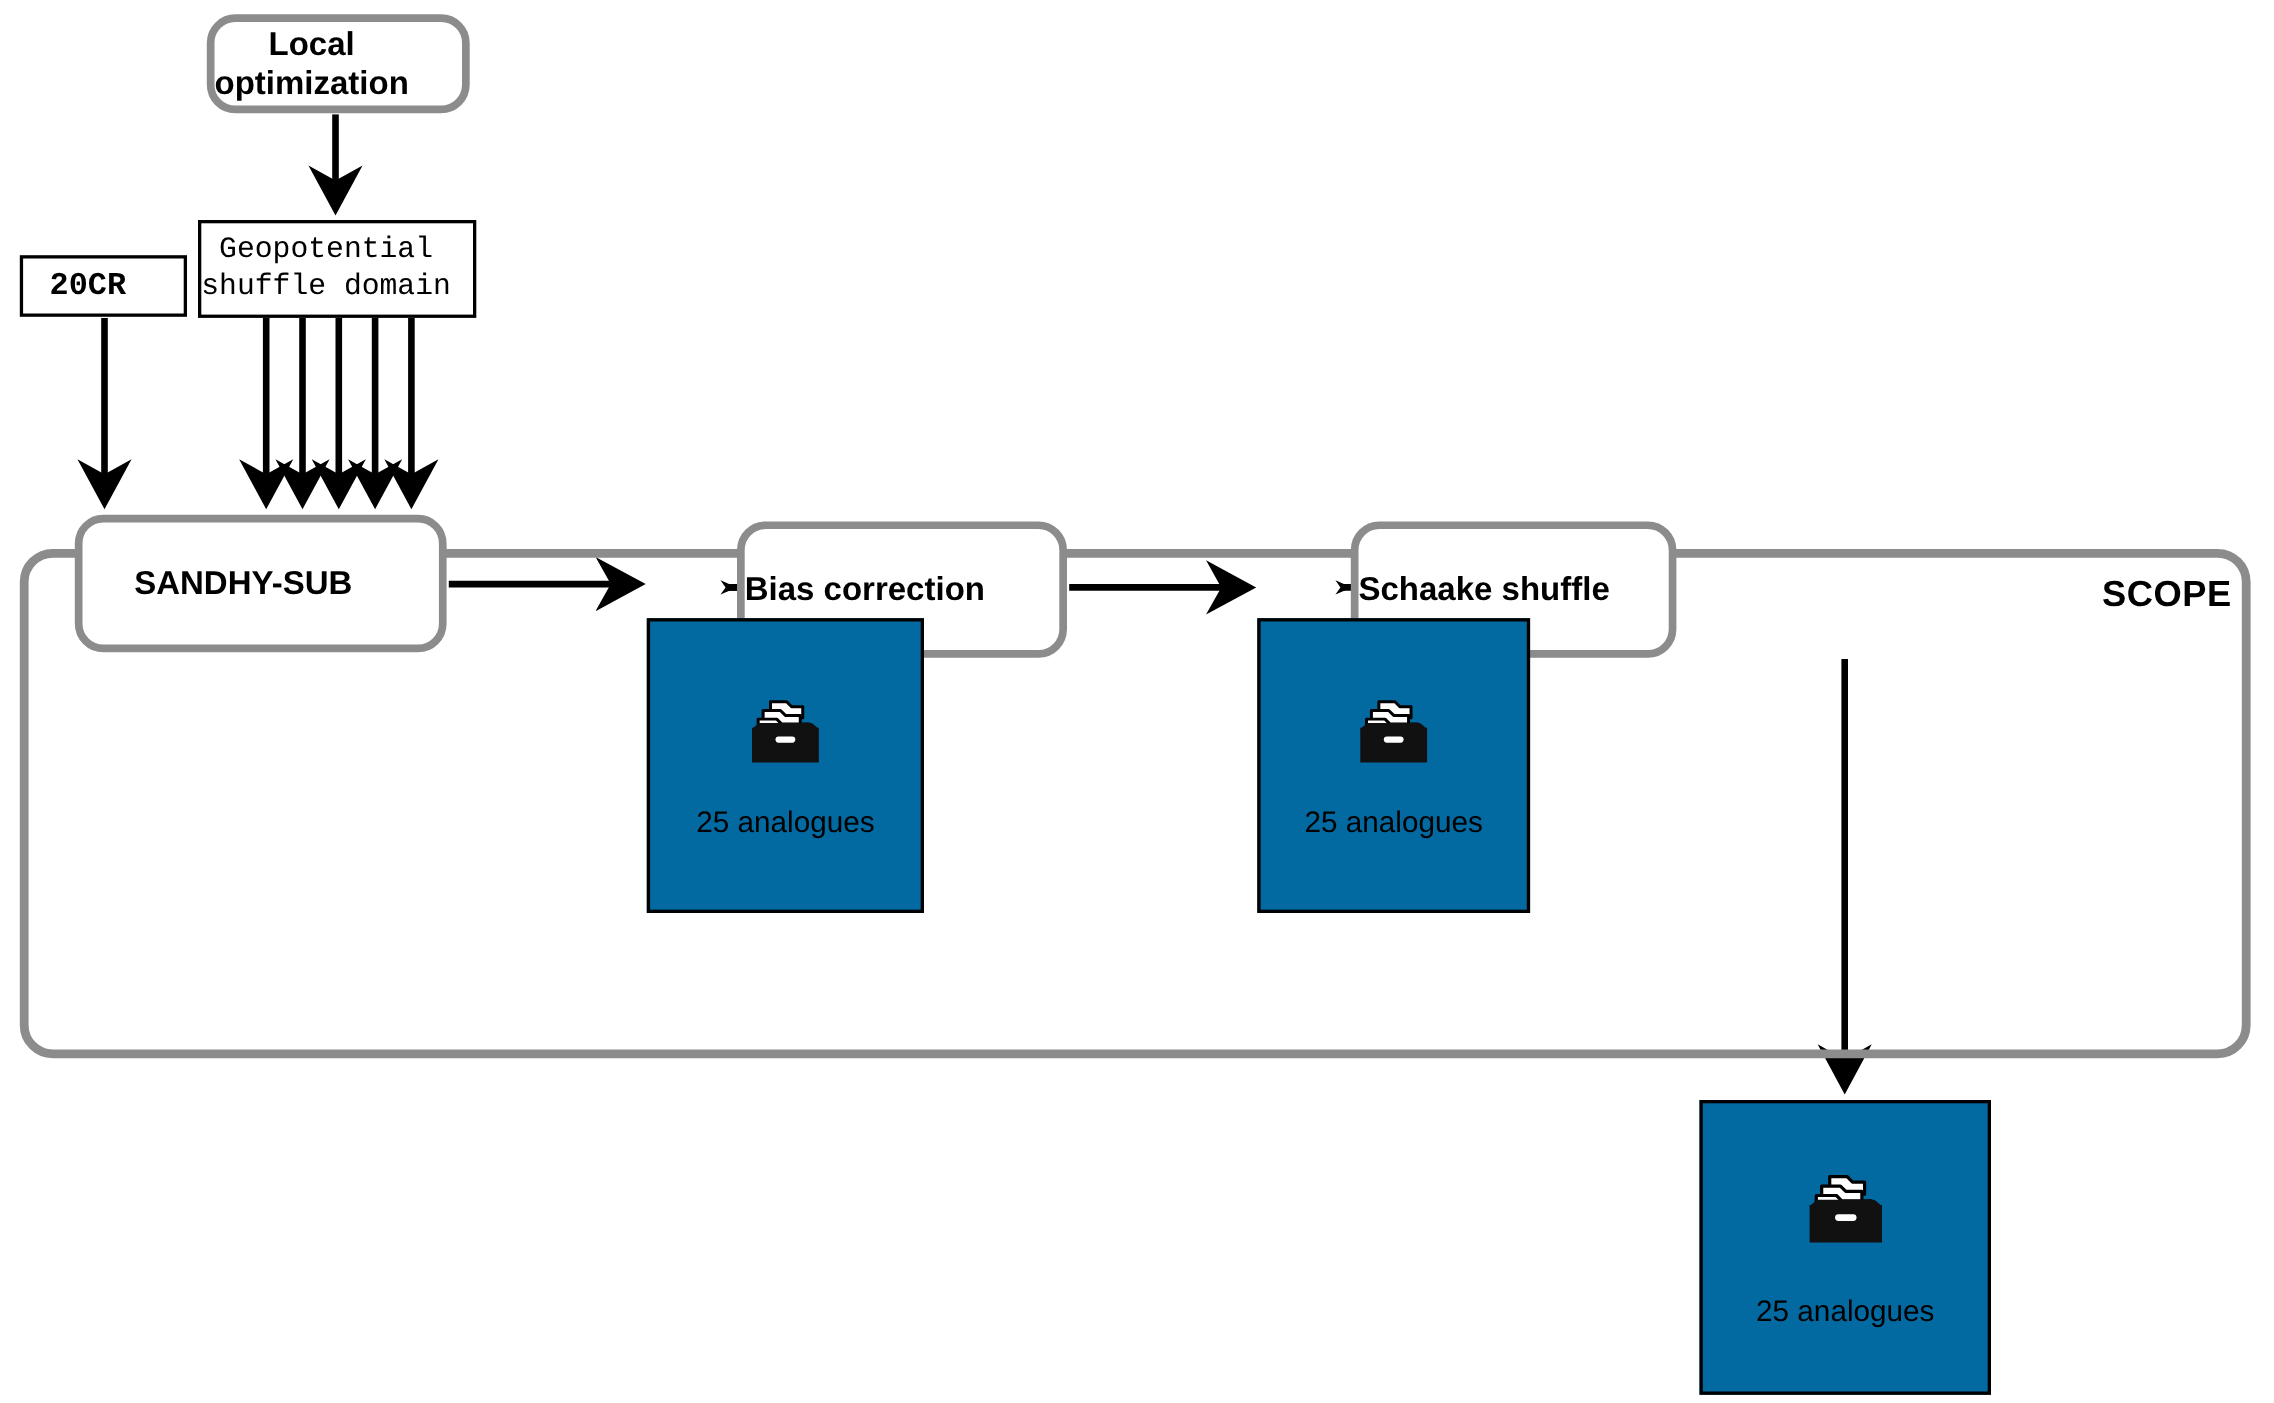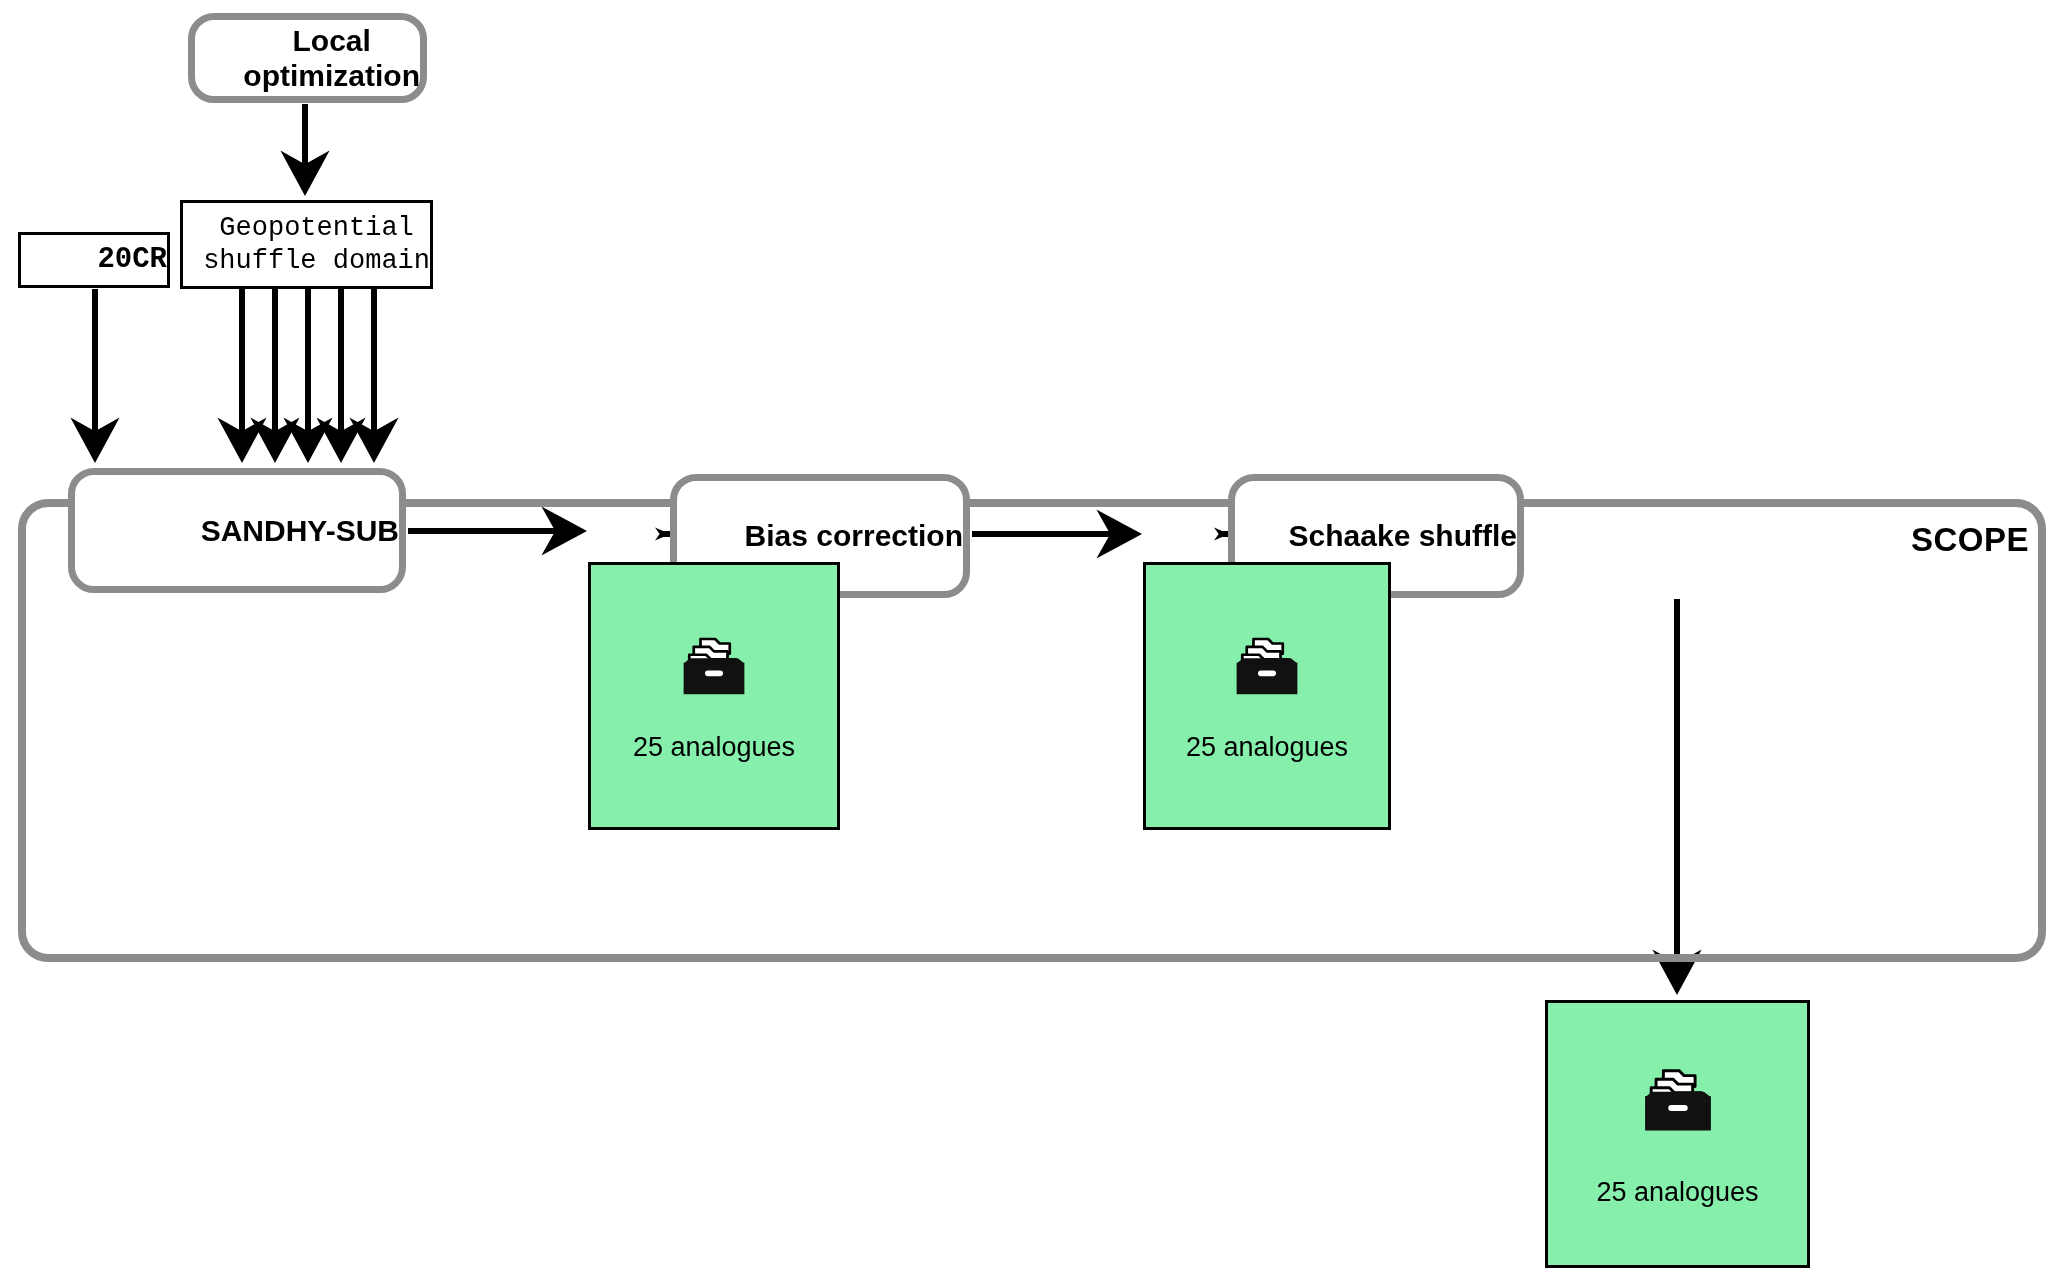--- a/index.html
+++ b/index.html
@@ -24,21 +24,21 @@
     width: 2067px;
     height: 1275px;
   }
 
   
   .node {
     position: absolute;
     box-sizing: border-box;
     display: flex;
     align-items: center;
-    justify-content: flex-end;
+    justify-content: flex-start;
     text-align: center;
     background: #ffffff;
     z-index: 5;
   }
   .node-rounded {
     border: 7px solid #8c8c8c;
     border-radius: 26px;
     font-weight: bold;
     color: #000000;
     line-height: 1.18;
@@ -103,21 +103,21 @@
   #node-schaake-shuffle {
     left: 1228px; top: 474px; width: 296px; height: 124px;
     font-size: 30px;
   }
 
   
   .analogue-box {
     position: absolute;
     box-sizing: border-box;
     border: 3px solid #000000;
-    background: #86efac;
+    background: #0369a1;
     display: flex;
     flex-direction: column;
     align-items: center;
     justify-content: center;
     z-index: 5;
   }
   .analogue-box .archive-icon {
     display: block;
     margin-bottom: 26px;
   }

